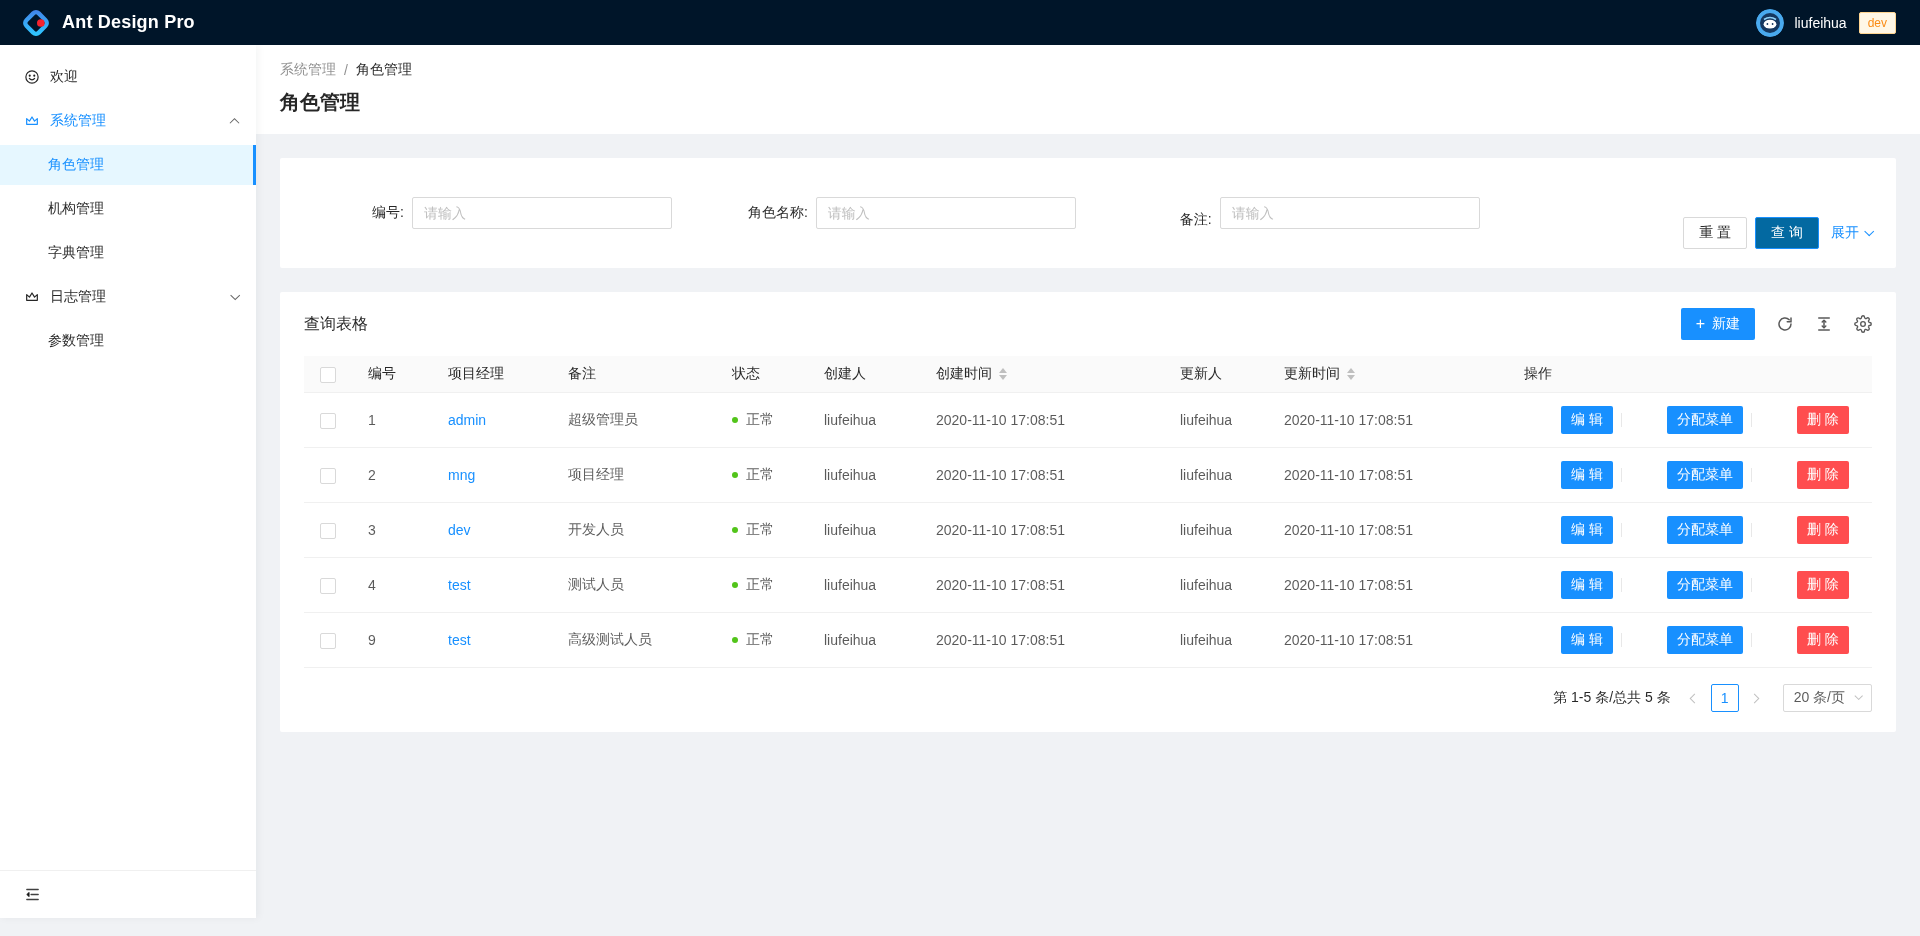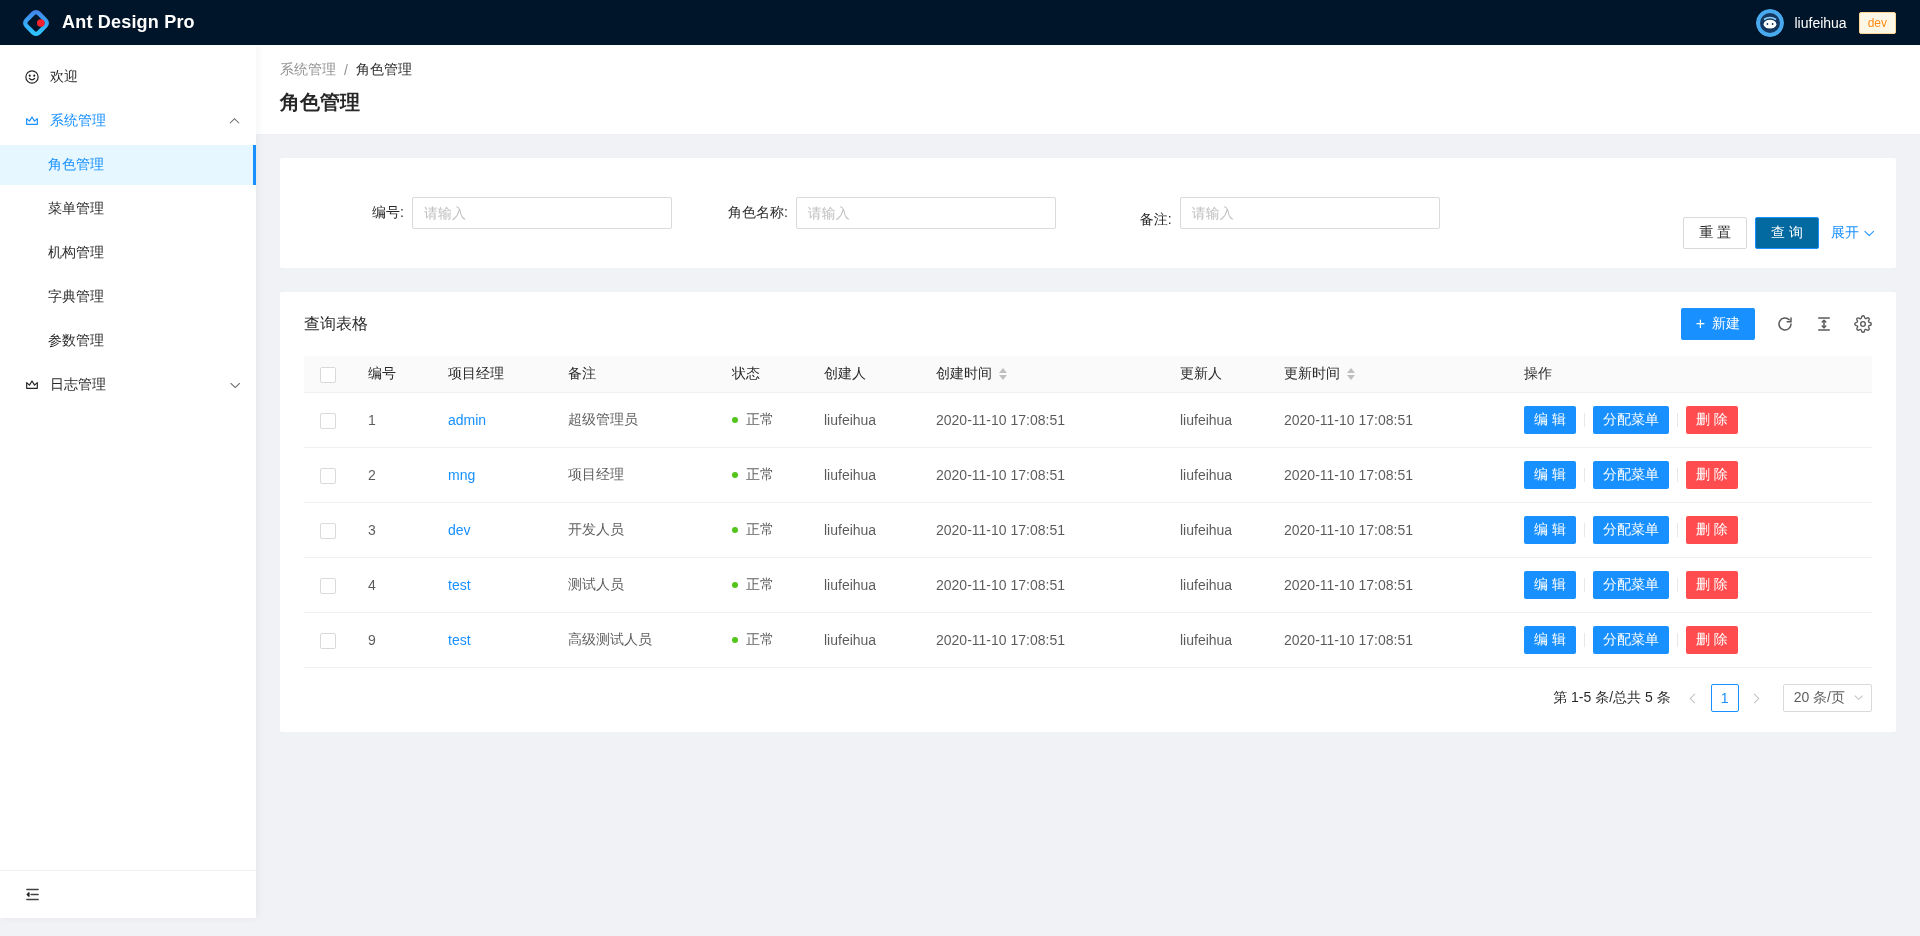--- a/index.html
+++ b/index.html
@@ -40,21 +40,21 @@
   .chevron.down{transform:rotate(135deg) translate(-2px,1px);}
   .chevron.left{transform:rotate(-135deg);}
   .chevron.right{transform:rotate(45deg);}
   
   .main{margin-left:256px; padding-top:45px;}
   .page-header{background:#fff; padding:16px 24px 18px;}
   .breadcrumb{font-size:14px; color:rgba(0,0,0,.45); display:flex; gap:8px; align-items:center;}
   .breadcrumb .current{color:rgba(0,0,0,.85);}
   .page-title{margin-top:10px; font-size:20px; font-weight:700; color:rgba(0,0,0,.85);}
   .content{padding:24px;}
-  .card{background:#fff; border-radius:2px;}
+  .card{background:#fff; border-radius:2px;gap:20px;}
   
   .search-card{padding:19px 24px; display:flex; align-items:center;}
   .field{display:flex; align-items:center;}
   .field label{margin-right:8px; color:rgba(0,0,0,.85); white-space:nowrap;}
   .field input{width:260px; height:32px; border:1px solid #d9d9d9; border-radius:2px;
     padding:0 11px; font-size:14px; color:rgba(0,0,0,.65); outline:none; background:#fff;}
   .field input::placeholder{color:#bfbfbf;}
   .f1{margin-left:68px;} .f2{margin-left:56px;} .f3{margin-left:84px;align-items:flex-end;}
   .search-btns{margin-left:auto; display:flex; align-items:center;margin-top:40px;}
   .btn{height:32px; padding:0 15px; border-radius:2px; font-size:14px; cursor:pointer;
@@ -81,21 +81,21 @@
     border-radius:2px; background:#fff; vertical-align:middle; cursor:pointer;}
   a.role-link{color:#1890ff; text-decoration:none; cursor:pointer;}
   .status-dot{display:inline-block; width:6px; height:6px; border-radius:50%; background:#52c41a;
     margin-right:8px; vertical-align:middle;}
   .sorters{display:inline-flex; flex-direction:column; margin-left:7px; vertical-align:middle; cursor:pointer;}
   .caret-up{width:0;height:0;border-left:4px solid transparent;border-right:4px solid transparent;
     border-bottom:5px solid #bfbfbf; margin-bottom:2px;}
   .caret-down{width:0;height:0;border-left:4px solid transparent;border-right:4px solid transparent;
     border-top:5px solid #bfbfbf;}
   .btn-sm{height:28px; padding:0 10px; border:none; border-radius:2px; color:#fff; font-size:14px;
-    cursor:pointer; font-family:inherit; white-space:nowrap;}
+    cursor:pointer; font-family:inherit; white-space:nowrap;margin-left:37px;}
   .btn-sm.primary{background:#1890ff;}
   .btn-sm.danger{background:#ff4d4f;}
   .action-divider{display:inline-block; width:1px; height:14px; background:#e8e8e8; margin:0 8px; vertical-align:middle;}
   
   .pagination{display:flex; align-items:center; justify-content:flex-end; padding:16px 24px 0;}
   .page-total{color:rgba(0,0,0,.85); margin-right:10px;}
   .page-arrow{width:28px; height:28px; display:inline-flex; align-items:center; justify-content:center;
     color:rgba(0,0,0,.25); cursor:default;}
   .page-num{min-width:28px; height:28px; border:1px solid #1890ff; color:#1890ff; background:#fff;
     display:inline-flex; align-items:center; justify-content:center; border-radius:2px; margin:0 2px; cursor:pointer;}
@@ -163,42 +163,39 @@
       <span>系统管理</span>
       <span class="menu-arrow">
           <span class="chevron up"></span>
         </span>
     </div>
 
     <div class="menu-item child selected">
       <span>角色管理</span>
     </div>
     <div class="menu-item child">
-      <span>菜单管理</span>
-    </div>
-    <div class="menu-item child">
       <span>机构管理</span>
     </div>
     <div class="menu-item child">
       <span>字典管理</span>
     </div>
-    <div class="menu-item child">
-      <span>参数管理</span>
-    </div>
-
     <div class="menu-item">
       <span class="mi-icon">
         <svg viewBox="0 0 24 24" fill="none" stroke="currentColor" stroke-width="1.8" stroke-linejoin="round">
           <path d="M4 8.5l4.2 3.7L12 6l3.8 6.2L20 8.5V17H4z"></path>
         </svg>
       </span>
       <span>日志管理</span>
       <span class="menu-arrow">
           <span class="chevron down"></span>
         </span>
+    </div>
+
+    <div class="menu-item child">
+      <span>参数管理</span>
     </div>
   </nav>
   <div class="sidebar-footer">
     <span style="display:inline-flex;">
       <svg viewBox="0 0 24 24" fill="none" stroke="currentColor" stroke-width="2" stroke-linecap="round" stroke-linejoin="round">
         <line x1="4" y1="5" x2="20" y2="5"></line>
         <line x1="10" y1="12" x2="20" y2="12"></line>
         <line x1="4" y1="19" x2="20" y2="19"></line>
         <path d="M7 9.5L4.5 12L7 14.5z" fill="currentColor"></path>
       </svg>

